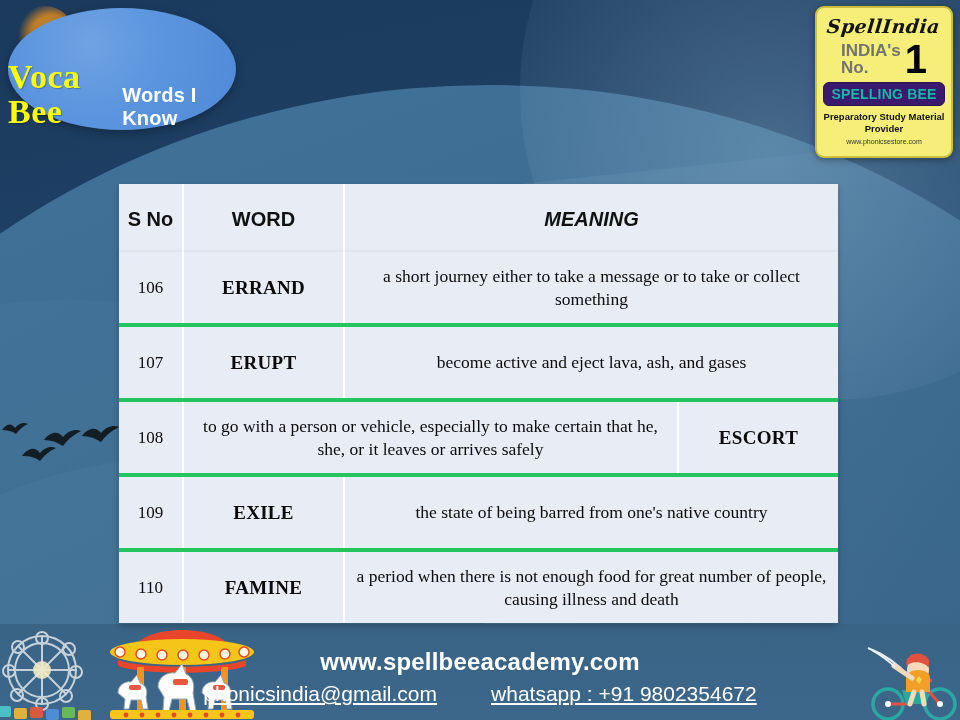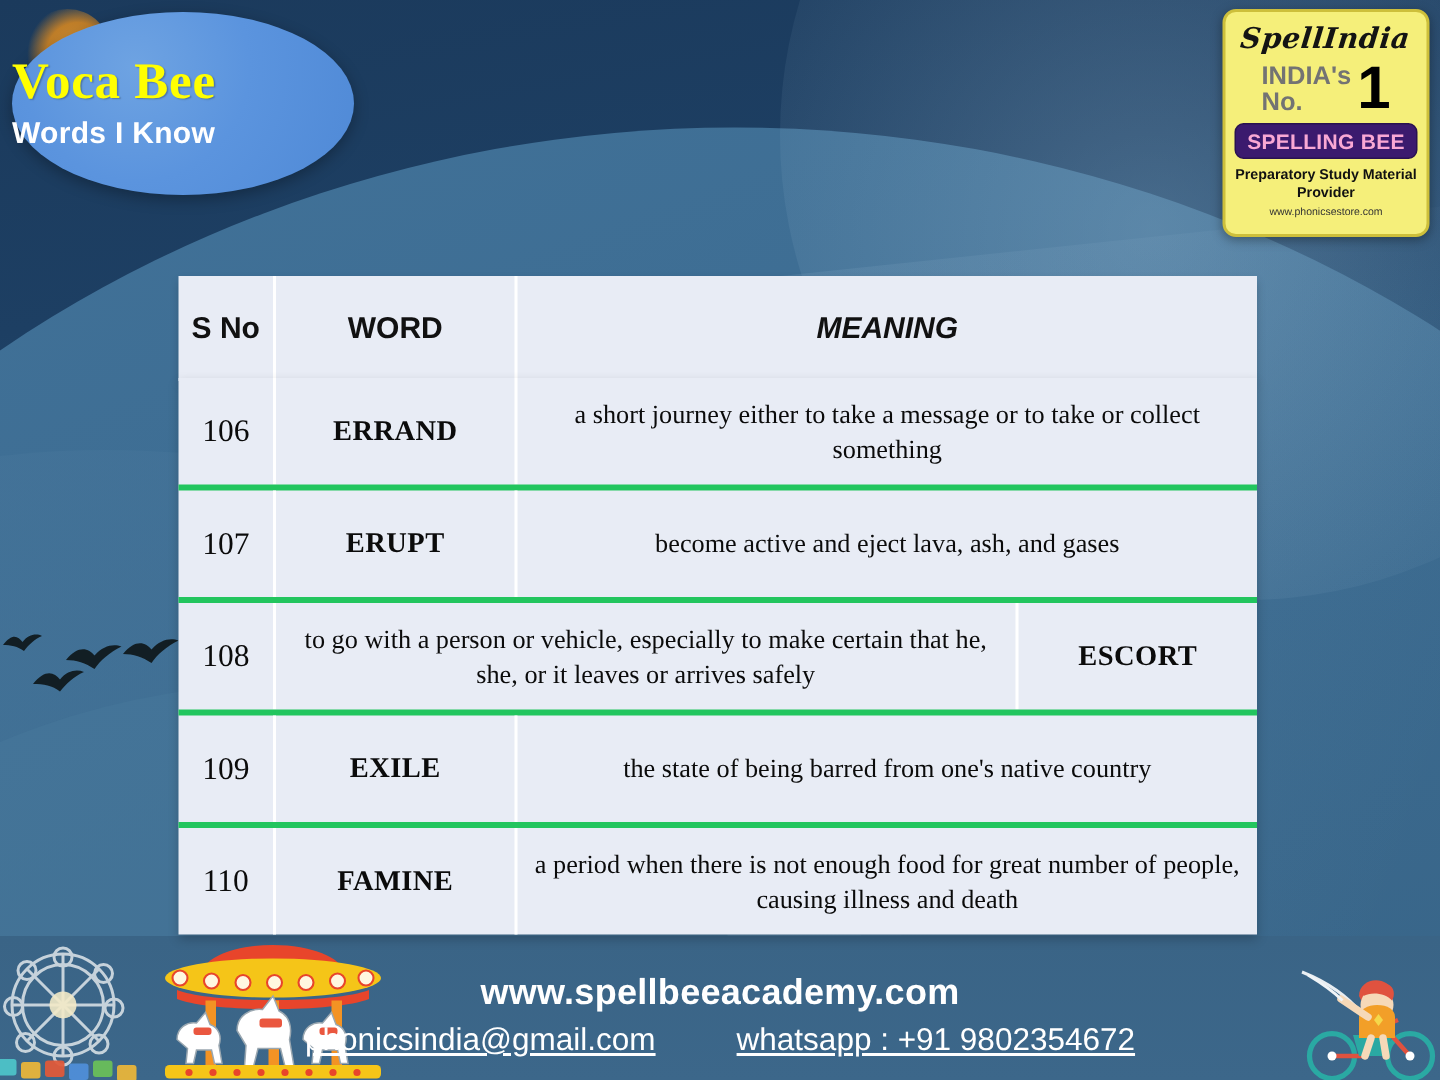--- a/index.html
+++ b/index.html
@@ -54,21 +54,21 @@
     background: radial-gradient(circle at 62% 52%, #e8a33a 0%, #c98226 45%, rgba(201,130,38,0) 72%);
     opacity:.95;
   }
 
   
   #logo-badge{
     position:absolute; left:8px; top:8px; width:228px; height:122px;
     border-radius:50%;
     background: radial-gradient(circle at 36% 30%, #6ea3e2 0%, #5b94de 45%, #4f89d6 100%);
     box-shadow: 0 3px 10px rgba(0,0,0,.30);
-    display:flex; flex-direction:column; align-items:flex-start; justify-content:center;
+    display:flex; flex-direction:row; align-items:flex-end; justify-content:center;
   }
   #logo-badge .lb-title{
     font-family:"Liberation Serif", serif;
     font-weight:bold; font-size:34px; color:#ffff00;
     letter-spacing:.5px; line-height:1.05;
     text-shadow:1px 1px 1px rgba(0,0,0,.25);
   }
   #logo-badge .lb-sub{
     font-family:"Liberation Sans", sans-serif;
     font-weight:bold; font-size:20px; color:#ffffff;
@@ -97,21 +97,21 @@
     font-size:17px; color:#737373; line-height:1.02; text-align:left;
   }
   .si-no1 .big1{
     font-family:"Liberation Sans", sans-serif; font-weight:bold;
     font-size:40px; color:#000; line-height:.92;
   }
   .si-bar{
     margin-top:4px; width:122px; padding:3px 0;
     background:#3b1a6e; border:1px solid #2a1250; border-radius:6px;
     font-family:"Liberation Sans", sans-serif; font-weight:bold;
-    font-size:14px; color:#f9a8d4; letter-spacing:.2px;
+    font-size:14px; color:#14b8a6; letter-spacing:.2px;
   }
   .si-prov{
     margin-top:5px; font-family:"Liberation Sans", sans-serif; font-weight:bold;
     font-size:9.5px; color:#111; line-height:1.25;
   }
   .si-url{
     margin-top:3px; font-family:"Liberation Sans", sans-serif;
     font-size:7px; color:#333;
   }
 
@@ -139,21 +139,21 @@
     display:flex; flex-direction:column;
   }
   .trow{ display:flex; flex:1; }
   .trow + .trow{ border-top:4px solid #22c55e; }
   .tcell{
     display:flex; align-items:center; justify-content:center;
     font-family:"Liberation Serif", serif; color:#0b0b0b;
     padding:4px 6px; text-align:center;
   }
   .tcell + .tcell{ border-left:2px solid #ffffff; }
-  .c-sno{ width:63px; font-size:21px; }
+  .c-sno{ width:63px; font-size:17px; }
   .c-word{ width:161px; font-size:19px; font-weight:bold; letter-spacing:.3px; }
   .c-meaning{ flex:1; font-size:17.5px; line-height:1.28; }
 
   
   #footer-text{
     position:absolute; left:0; top:648px; width:960px;
     text-align:center; color:#ffffff;
   }
   .f-site{ font-size:24px; font-weight:bold; letter-spacing:.2px; }
   .f-line2{

